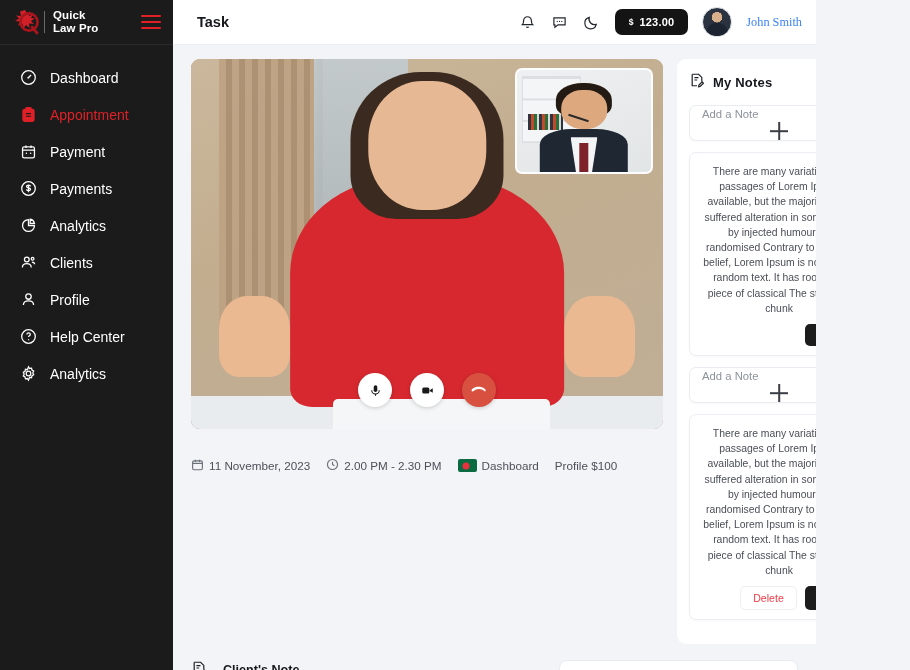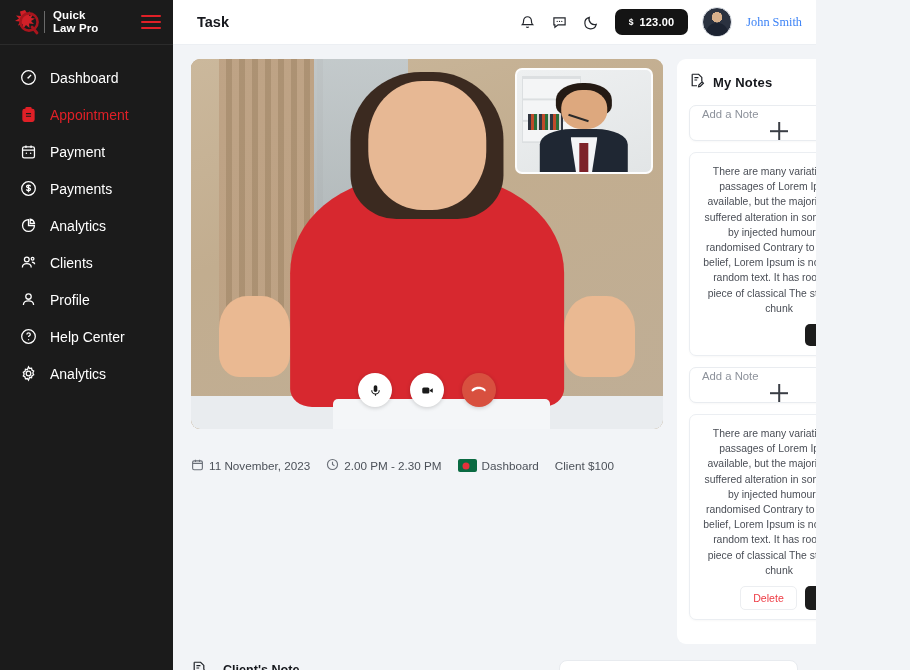--- a/index.html
+++ b/index.html
@@ -400,21 +400,21 @@
               <span><svg viewBox="0 0 16 16" width="13" height="13">
                     <circle cx="8" cy="8" r="6.2"></circle>
                     <path d="M8 4.6V8l2.4 1.6"></path>
                   </svg></span>
               <span>2.00 PM - 2.30 PM</span>
             </span>
             <span class="g">
               <span class="flag"></span>
               <span>Dashboard</span>
             </span>
-            <span>Client $100</span>
+            <span>Profile $100</span>
           </div>
         </div>
 
         <section class="notes">
           <div class="panel-head">
             <span><svg viewBox="0 0 20 20" width="16" height="16">
                   <path d="M4 2.8h8l4 4v5"></path>
                   <path d="M4 2.8v14.4h6"></path>
                   <path d="M6.8 7h5M6.8 10h3.4"></path>
                   <path d="M16.4 12.4l1.6 1.6-4 4-2 .4.4-2z"></path>

